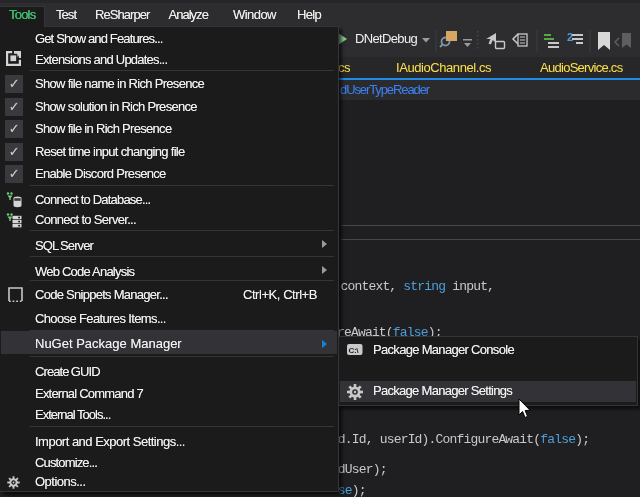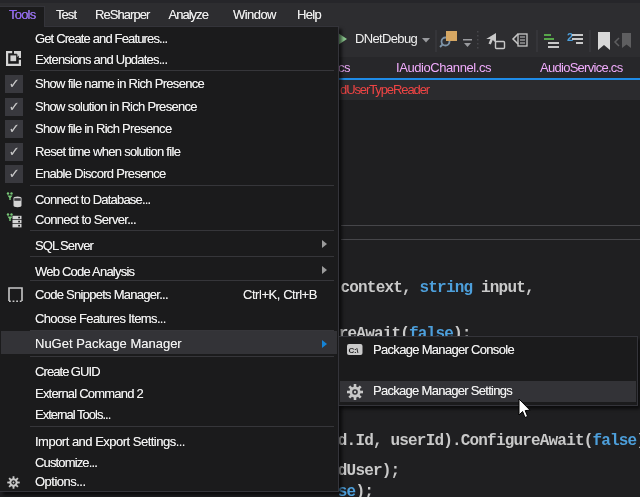--- a/index.html
+++ b/index.html
@@ -2,27 +2,27 @@
 <html><head><meta charset="utf-8"><style>
 *{margin:0;padding:0;box-sizing:border-box}
 html,body{width:640px;height:497px;overflow:hidden;background:#1f1f21;font-family:"Liberation Sans",sans-serif}
 .abs{position:absolute}
 #stage{position:relative;width:640px;height:497px;overflow:hidden}
 
 #menubar{left:0;top:0;width:640px;height:26px;background:#2d2d30}
 .mb{position:absolute;top:0;height:26px;line-height:29px;color:#eeeeee;font-size:13px;letter-spacing:-0.78px;text-shadow:0 0 0.5px rgba(238,238,238,.65)}
 #toolbar{left:338px;top:26px;width:302px;height:31px;background:#2d2d30}
 #tabstrip{left:338px;top:57px;width:302px;height:21px;background:#27272a}
-.tab{position:absolute;top:57px;height:21px;line-height:22px;color:#f0abfc;font-size:13px;letter-spacing:-0.43px}
+.tab{position:absolute;top:57px;height:21px;line-height:22px;color:#fde047;font-size:13px;letter-spacing:-0.43px}
 #blueline{left:338px;top:77.5px;width:302px;height:2px;background:#1f8ce8}
 #crumb{left:338px;top:79.5px;width:302px;height:20px;background:#2b2b2e}
-#crumbtx{left:340px;top:80px;width:200px;height:19px;line-height:19px;color:#ef4444;font-size:13px;letter-spacing:-1.1px}
+#crumbtx{left:340px;top:80px;width:200px;height:19px;line-height:19px;color:#3b82f6;font-size:13px;letter-spacing:-1.1px}
 
 .hline{position:absolute;height:1px;background:#46464a}
-.code{position:absolute;font-family:"Liberation Mono",monospace;font-weight:bold;font-size:16px;letter-spacing:-0.82px;color:#c9c9c9;white-space:pre}
+.code{position:absolute;font-family:"Liberation Mono",monospace;font-weight:normal;font-size:13px;letter-spacing:-0.82px;color:#c9c9c9;white-space:pre}
 .kw{color:#4d9fdb}
 
 #menu{left:0;top:26px;width:338.5px;height:466px;background:#1b1b1c;border:1px solid #34343a;border-left:none;box-shadow:3px 3px 3px rgba(0,0,0,.6)}
 #toolsbox{left:0;top:5.5px;width:44.5px;height:21px;background:#1b1b1c;border:1px solid #34343a;border-bottom:none;border-left:none}
 .mi{position:absolute;left:1px;right:1px;height:22px;color:#f1f1f1;font-size:13px;letter-spacing:-0.7px;line-height:22px;text-shadow:0 0 0.5px rgba(241,241,241,.65)}
 .mi .tx{position:absolute;left:34px;top:0}
 .mi .sc{position:absolute;right:20px;top:0;letter-spacing:-0.2px}
 .hl{background:#333337}
 .sep{position:absolute;left:30px;right:4px;height:1px;background:#36363a}
 .arrow{position:absolute;right:10px;top:5px;width:0;height:0;border-left:5px solid #9b9b9b;border-top:4px solid transparent;border-bottom:4px solid transparent}
@@ -100,24 +100,24 @@
  <rect x="251.5" y="4" width="1" height="22" fill="#3e3e42"></rect>
  <polygon points="260,6 272,6 272,24 266,19 260,24" fill="#d8d8d8"></polygon>
  <g opacity="0.45">
   <polygon points="284,7 293,7 293,22 288.5,18.5 284,22" fill="#9a9a9a"></polygon>
   <path d="M281 12 l-4 4 4 4" stroke="#9a9a9a" stroke-width="1.5" fill="none"></path>
  </g>
 </svg>
 
 <div class="abs" id="menu"></div>
 <div class="abs" id="toolsbox"></div>
-<div class="mb" style="left:9px;color:#8b5cf6">Tools</div>
+<div class="mb" style="left:9px;color:#22c55e">Tools</div>
 <div id="menuitems" class="abs" style="left:0;top:26px;width:338px;height:466px">
  <div class="mi" style="top:2.0px">
-        <span class="tx" style="letter-spacing:-0.86px">Get Create and Features...</span>
+        <span class="tx" style="letter-spacing:-0.86px">Get Show and Features...</span>
       </div>
  <div class="mi" style="top:23.0px">
         <span class="tx" style="letter-spacing:-0.78px">Extensions and Updates...</span>
   <svg class="ico" style="left:5px;top:1.5px;width:15px;height:15px" viewBox="0 0 15 15">
           <g fill="#d4d4d4">
             <path d="M0 0 h6.2 v2.2 h-4 v10.6 h10.6 v-4 h2.2 v6.2 h-15 z"></path>
             <path d="M8 0 h7 v7 h-2.2 v-2.5 l-1.5 1.5 -1.8 -1.8 1.5 -1.5 h-3 z"></path>
             <rect x="3.8" y="3.8" width="7" height="7" stroke="#1b1b1c" stroke-width="1.2"></rect>
           </g>
         </svg>
@@ -130,21 +130,21 @@
  <div class="mi" style="top:69.5px">
         <span class="chk">✓</span>
         <span class="tx">Show solution in Rich Presence</span>
       </div>
  <div class="mi" style="top:92.0px">
         <span class="chk">✓</span>
         <span class="tx">Show file in Rich Presence</span>
       </div>
  <div class="mi" style="top:114.5px">
         <span class="chk">✓</span>
-        <span class="tx">Reset time when solution file</span>
+        <span class="tx">Reset time input changing file</span>
       </div>
  <div class="mi" style="top:137.0px">
         <span class="chk">✓</span>
         <span class="tx">Enable Discord Presence</span>
       </div>
  <div class="sep" style="top:158.7px"></div>
  <div class="mi" style="top:162.5px">
         <span class="tx" style="letter-spacing:-0.8px">Connect to Database...</span>
   <svg class="ico" viewBox="0 0 18 18">
           <circle cx="3" cy="2.5" r="1.2" fill="#78c878"></circle>
@@ -197,21 +197,21 @@
  <div class="sep" style="top:304px"></div>
  <div class="mi hl" style="top:305px;height:22.8px;line-height:25.5px">
         <span class="tx" style="letter-spacing:0px">NuGet Package Manager</span>
         <span class="arrow blue" style="top:8.5px"></span>
       </div>
  <div class="sep" style="top:330.4px"></div>
  <div class="mi" style="top:335.3px">
         <span class="tx" style="letter-spacing:-0.9px;word-spacing:-0.5px">Create GUID</span>
       </div>
  <div class="mi" style="top:356.5px">
-        <span class="tx" style="letter-spacing:-0.79px">External Command 2</span>
+        <span class="tx" style="letter-spacing:-0.79px">External Command 7</span>
       </div>
  <div class="mi" style="top:377.8px">
         <span class="tx" style="letter-spacing:-1px">External Tools...</span>
       </div>
  <div class="sep" style="top:400.3px"></div>
  <div class="mi" style="top:405.0px">
         <span class="tx" style="letter-spacing:-0.51px">Import and Export Settings...</span>
       </div>
  <div class="mi" style="top:445.0px">
         <span class="tx" style="letter-spacing:-0.51px">Options...</span>

